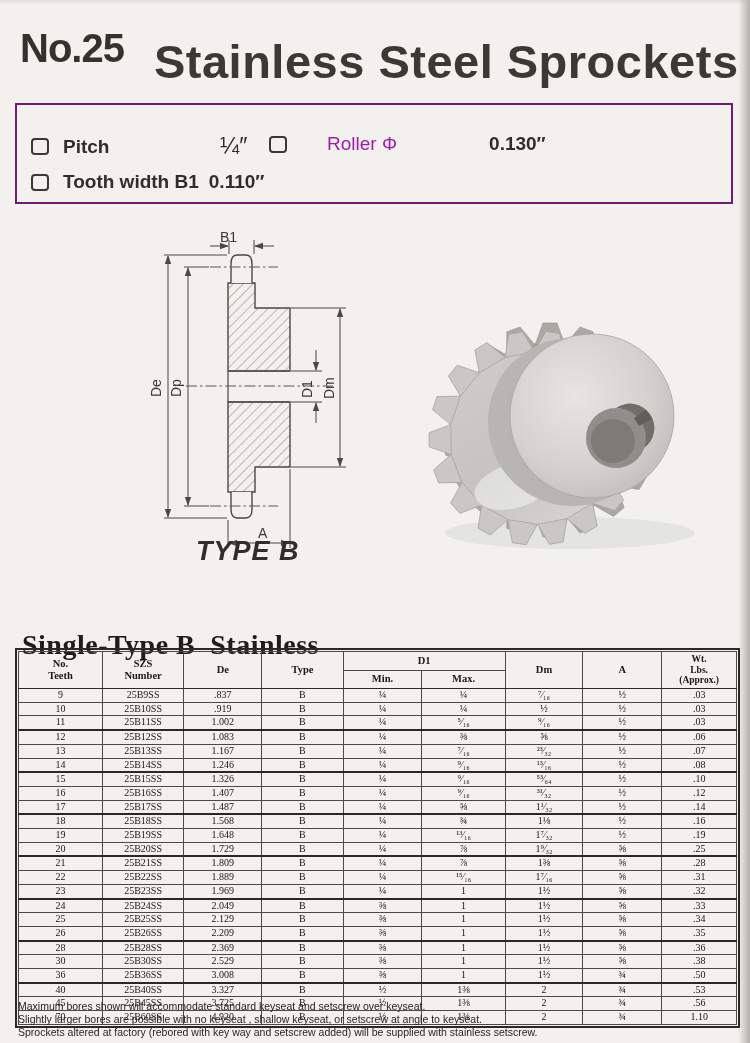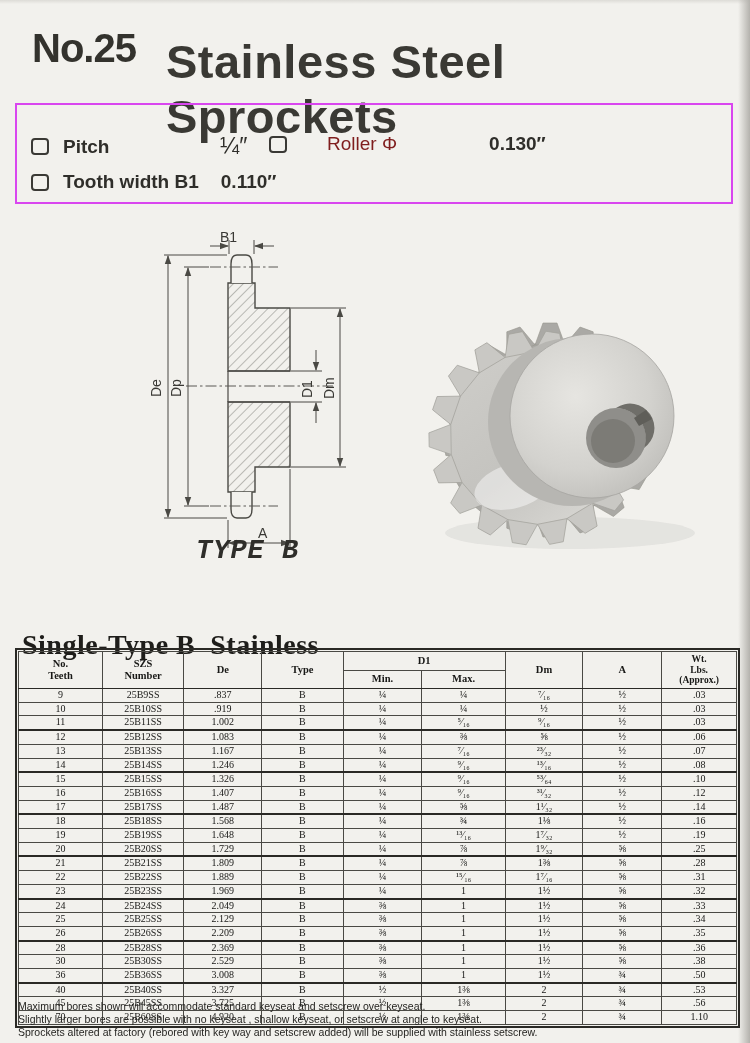--- a/index.html
+++ b/index.html
@@ -9,36 +9,36 @@
     font-family:"Liberation Sans", sans-serif;
     color:#2b2a27;
   }
   .scan-edge{position:absolute;right:0;top:0;width:12px;height:100%;
     background:linear-gradient(to right,rgba(185,183,178,0),#b4b2ad);}
   .scan-top{position:absolute;left:0;top:0;width:100%;height:4px;
     background:linear-gradient(to bottom,rgba(200,198,193,.5),rgba(200,198,193,0));}
 
   
   .hdr{position:absolute;left:20px;top:26px;display:flex;align-items:flex-start;}
-  .hdr .no{font-size:40px;font-weight:bold;letter-spacing:-1px;color:#33322d;margin-left:12px;}
+  .hdr .no{font-size:40px;font-weight:bold;letter-spacing:-1px;color:#33322d;}
   .hdr .ttl{font-size:47px;font-weight:bold;color:#3a3934;margin-left:30px;margin-top:8px;letter-spacing:.5px;}
 
   
-  .specbox{position:absolute;left:15px;top:103px;width:714px;height:97px;border:2px solid #d946ef;}
+  .specbox{position:absolute;left:15px;top:103px;width:714px;height:97px;border:2px solid #701a75;}
   .spec-item{position:absolute;display:flex;align-items:center;}
   .cbx{width:14px;height:13px;border:2px solid #3a3935;border-radius:4px;display:inline-block;background:transparent;}
   .spec-label{font-size:19px;font-weight:bold;color:#2f2e2a;margin-left:14px;}
-  .spec-label.normal{font-weight:normal;color:#7f1d1d;margin-left:40px;}
+  .spec-label.normal{font-weight:normal;color:#a21caf;margin-left:40px;}
   .spec-value{font-size:19px;font-weight:bold;color:#2f2e2a;}
   .frac-big{font-size:23px;font-weight:normal;}
 
   
   .diagram{position:absolute;left:128px;top:230px;}
   .type-caption{position:absolute;left:196px;top:536px;
-    font-family:Liberation Mono, monospace;font-style:italic;font-weight:bold;
+    font-family:Liberation Sans, sans-serif;font-style:italic;font-weight:bold;
     font-size:27px;color:#2f2e2a;letter-spacing:1px;}
   .photo{position:absolute;left:420px;top:288px;}
 
   
   .tbl-title{position:absolute;left:22px;top:629px;
     font-family:"Liberation Serif", serif;font-weight:bold;font-size:28px;color:#1e1d1a;
     white-space:pre;letter-spacing:.5px;}
   .tbl-wrap{position:absolute;left:15px;top:648px;width:719px;
     border:2.5px solid #2a2925;padding:1px;}
   table.sprk{width:100%;border-collapse:collapse;
@@ -73,21 +73,21 @@
     <span class="spec-value frac-big" style="margin-left:62px;">¼″</span>
   </div>
   <div class="spec-item" style="left:252px;top:28px;">
     <span class="cbx"></span>
     <span class="spec-label normal">Roller Φ</span>
     <span class="spec-value" style="margin-left:92px;">0.130″</span>
   </div>
   <div class="spec-item" style="left:14px;top:66px;">
     <span class="cbx"></span>
     <span class="spec-label">Tooth width B1</span>
-    <span class="spec-value" style="margin-left:22px;">0.110″</span>
+    <span class="spec-value" style="margin-left:10px;">0.110″</span>
   </div>
 </div>
 
 <svg class="diagram" width="305" height="330" viewBox="0 0 305 330">
   <defs>
     <pattern id="hatch" width="7" height="7" patternUnits="userSpaceOnUse" patternTransform="rotate(45)">
       <line x1="0" y1="0" x2="0" y2="7" stroke="#8a8984" stroke-width="1.1"></line>
     </pattern>
     <marker id="arrE" markerWidth="9" markerHeight="8" refX="8" refY="4" orient="auto">
       <path d="M0,0.8 L9,4 L0,7.2 z" fill="#4a4944"></path>

